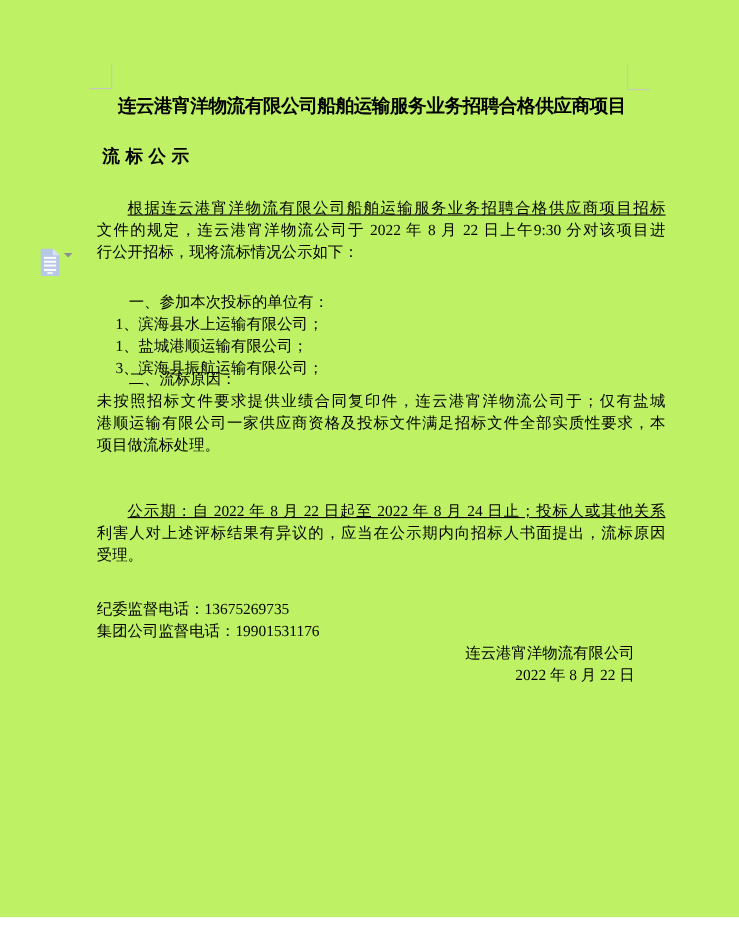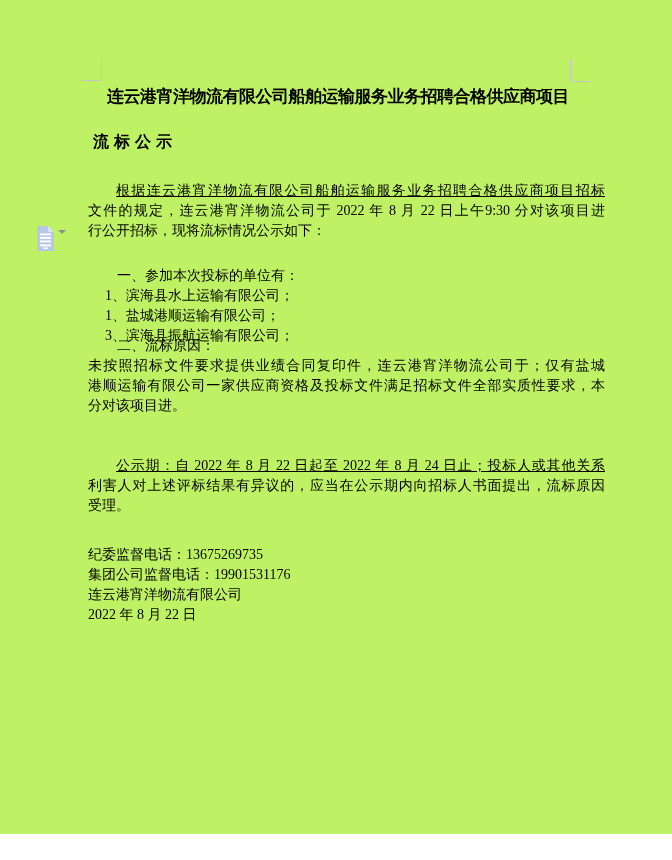--- a/index.html
+++ b/index.html
@@ -31,21 +31,21 @@
   .j{text-align:justify;text-align-last:justify;text-justify:inter-character;}
   .ind2{text-indent:28px;text-decoration:underline;}
   .ind2b{text-indent:29px;}
   .ind1{text-indent:17px;font-family:Liberation Serif, serif;}
 
   #intro{top:181px;}
   #bidders{top:266px;}
   #reason{top:336px;}
   #notice{top:456px;}
   #phones{top:545px;}
-  #signature{top:585px;width:489px;text-align:left;}
+  #signature{top:585px;width:489px;text-align:right;}
 
   
   .margin-widget{position:absolute;left:36px;top:226px;width:36px;height:26px;cursor:pointer;}
   .margin-widget .doc-icon{position:absolute;left:0;top:0;}
   .margin-widget .dd{position:absolute;left:22px;top:8px;width:9px;height:7px;}
   .dd .bar{width:8px;height:1px;background:#9a9a9a;margin:0 auto 1px auto;}
   .dd .tri{width:0;height:0;margin:0 auto;
     border-left:4px solid transparent;border-right:4px solid transparent;
     border-top:4px solid #8f8f8f;}
 </style>
@@ -88,21 +88,21 @@
     <div class="ind2b">一、参加本次投标的单位有：</div>
     <div class="ind1">1、滨海县水上运输有限公司；</div>
     <div class="ind1">1、盐城港顺运输有限公司；</div>
     <div class="ind1">3、滨海县振航运输有限公司；</div>
   </div>
 
   <div class="block" id="reason">
     <div class="ind2b">二、流标原因：</div>
     <div class="j">未按照招标文件要求提供业绩合同复印件，连云港宵洋物流公司于；仅有盐城</div>
     <div class="j">港顺运输有限公司一家供应商资格及投标文件满足招标文件全部实质性要求，本</div>
-    <div>分对该项目进。</div>
+    <div>项目做流标处理。</div>
   </div>
 
   <div class="block" id="notice">
     <div class="j ind2">公示期：自 2022 年 8 月 22 日起至 2022 年 8 月 24 日止；投标人或其他关系</div>
     <div class="j">利害人对上述评标结果有异议的，应当在公示期内向招标人书面提出，流标原因</div>
     <div>受理。</div>
   </div>
 
   <div class="block" id="phones">
     <div>纪委监督电话：13675269735</div>

